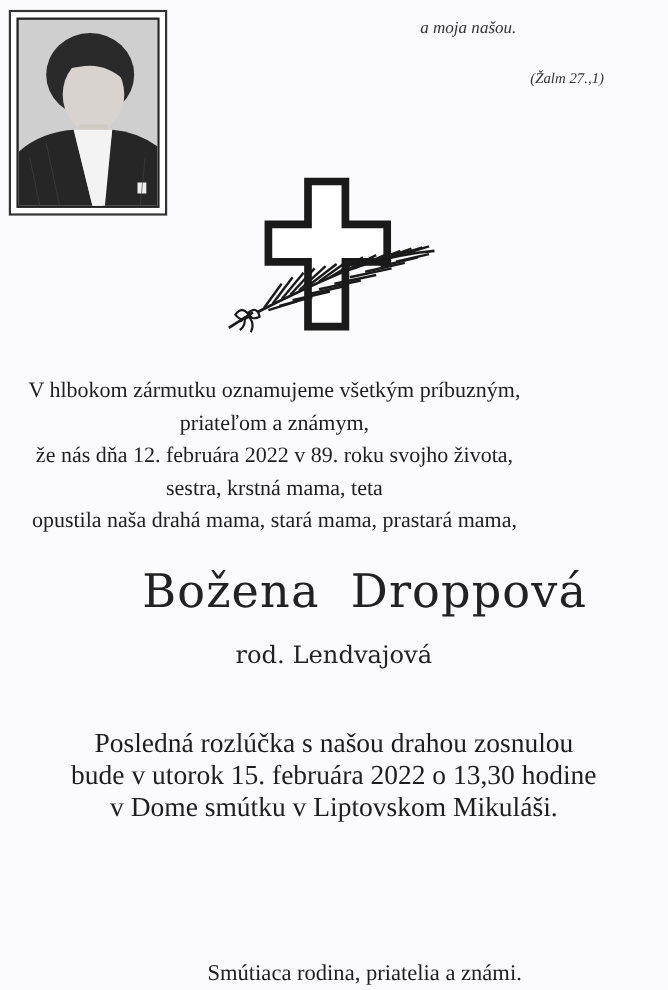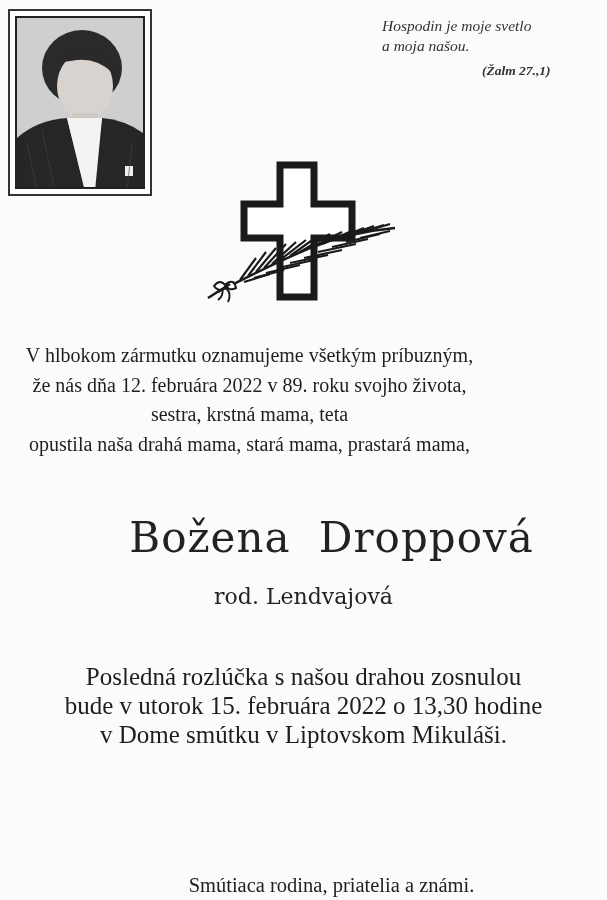--- a/index.html
+++ b/index.html
@@ -15,21 +15,21 @@
   .photo-inner {
     position:absolute; left:5px; top:5px; right:5px; bottom:5px;
     border:2px solid #222; overflow:hidden; background:#c9c9c9;
   }
   .quote {
     position:absolute; left:382px; top:16px; font-style:italic;
     font-size:15.5px; line-height:20px; color:#333;
   }
   .quote-ref {
     position:absolute; left:482px; top:63px; font-style:italic;
-    font-size:13.5px; color:#333;font-weight:bold;
+    font-size:13.5px; color:#333;
   }
   .emblem { position:absolute; left:200px; top:160px; width:200px; height:145px; }
   .announce {
     position:absolute; left:0; width:499px; top:341px; text-align:center;
     font-size:20px; line-height:29.5px; color:#1e1e1e;
   }
   .name {
     position:absolute; left:0; width:607px; top:513px; text-align:center;
     font-family:"DejaVu Serif", serif; font-size:42px; letter-spacing:1px; color:#222;
     word-spacing:14px;
@@ -71,21 +71,20 @@
       <g stroke="#444" stroke-width="1" opacity=".6">
         <line x1="10" y1="125" x2="20" y2="173"></line>
         <line x1="25" y1="112" x2="38" y2="173"></line>
         <line x1="115" y1="125" x2="110" y2="173"></line>
       </g>
     </svg>
   </div>
 </div>
 
 <div class="quote">
-  <div>Hospodin je moje svetlo</div>
   <div>a moja našou.</div>
 </div>
 <div class="quote-ref">(Žalm 27.,1)</div>
 
 <div class="emblem">
   <svg width="200" height="145" viewBox="0 0 200 145">
 
     <path d="M80 5 H114 V44 H152 V78 H114 V137 H80 V78 H44 V44 H80 Z" fill="#fff" stroke="#1a1a1a" stroke-width="7" stroke-linejoin="miter"></path>
 
     <path d="M18 132 Q70 105 110 88 Q150 72 195 68" fill="none" stroke="#1a1a1a" stroke-width="2.5"></path>
@@ -122,20 +121,21 @@
       <path d="M26 124 q8 -6 10 4 q-8 4 -10 -4 z"></path>
       <path d="M22 128 q2 8 -4 12"></path>
       <path d="M26 128 q6 6 2 14"></path>
     </g>
     <path d="M8 138 L30 124" stroke="#1a1a1a" stroke-width="2.5"></path>
   </svg>
 </div>
 
 <div class="announce">
   <div>V hlbokom zármutku oznamujeme všetkým príbuzným,</div>
+  <div>priateľom a známym,</div>
   <div>že nás dňa 12. februára 2022 v 89. roku svojho života,</div>
   <div>sestra, krstná mama, teta</div>
   <div>opustila naša drahá mama, stará mama, prastará mama,</div>
 </div>
 
 <div class="name">Božena  Droppová</div>
 <div class="maiden">rod. Lendvajová</div>
 
 <div class="funeral">
   <div>Posledná rozlúčka s našou drahou zosnulou</div>

